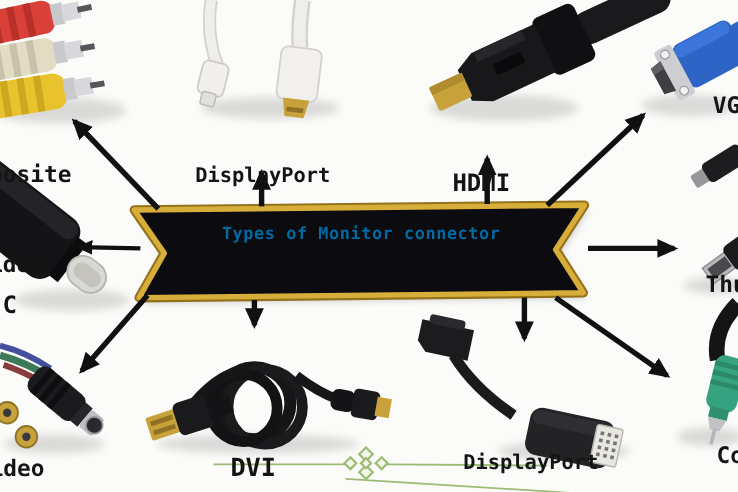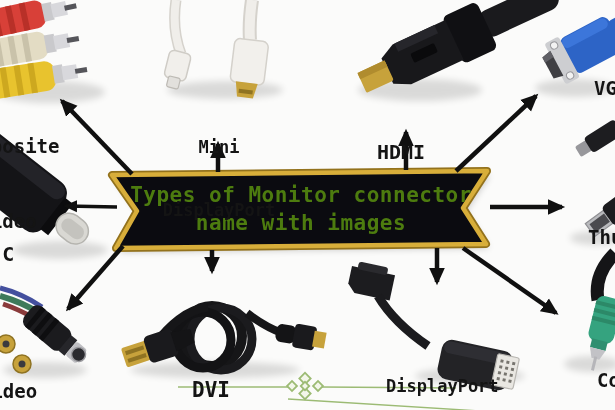--- a/index.html
+++ b/index.html
@@ -16,21 +16,21 @@
   #lbl-vga{left:594px;top:77px;font-size:19px;}
   #lbl-thunderbolt{left:588px;top:226px;font-size:19px;}
   #lbl-component{left:597px;top:369px;font-size:19px;}
   #lbl-displayport{left:386px;top:376px;font-size:17px;}
   #lbl-dvi{left:192px;top:378px;font-size:21px;}
   #lbl-svideo{left:-43px;top:380px;font-size:19px;}
   #lbl-usbc{left:-46px;top:242px;font-size:20px;}
   #watermark{position:absolute;left:417px;top:38px;font-family:"Liberation Sans",sans-serif;
        font-size:19px;font-weight:normal;color:#222;z-index:6;}
   #banner-text{position:absolute;left:115px;top:181px;width:372px;text-align:center;
-       color:#4d7c0f;font-size:21px;font-weight:bold;line-height:28px;z-index:5;
+       color:#0369a1;font-size:14px;font-weight:bold;line-height:28px;z-index:5;
        letter-spacing:0.5px;}
 </style>
 </head>
 <body>
 
 <div id="stage">
 
 <svg width="615" height="410" viewBox="0 0 615 410">
   <defs>
     <marker id="ah" viewBox="0 0 12 12" refX="9" refY="6" markerWidth="4.2" markerHeight="4.2" orient="auto">
@@ -250,30 +250,28 @@
       <rect x="-3.5" y="-3.5" width="7" height="7" transform="translate(13,0) rotate(45)"></rect>
       <rect x="-4" y="-4" width="8" height="8" transform="translate(0,-7.5) rotate(45)"></rect>
       <rect x="-4" y="-4" width="8" height="8" transform="translate(0,7.5) rotate(45)"></rect>
       <rect x="-3" y="-3" width="6" height="6" transform="rotate(45)"></rect>
     </g>
   </g>
 </svg>
 
   <div id="banner-text">
     <div>Types of Monitor connector</div>
-    <div>name with images</div>
   </div>
 
 
   <div id="lbl-composite" class="lbl center">
     <div>Composite</div>
     <div>Video</div>
   </div>
   <div id="lbl-minidp" class="lbl center">
-    <div>Mini</div>
     <div>DisplayPort</div>
   </div>
   <div id="lbl-hdmi" class="lbl">HDMI</div>
   <div id="lbl-vga" class="lbl">VGA</div>
   <div id="lbl-thunderbolt" class="lbl">Thunderbolt</div>
   <div id="lbl-component" class="lbl">Component</div>
   <div id="lbl-displayport" class="lbl">DisplayPort</div>
   <div id="lbl-dvi" class="lbl">DVI</div>
   <div id="lbl-svideo" class="lbl">S-Video</div>
   <div id="lbl-usbc" class="lbl">USB-C</div>

